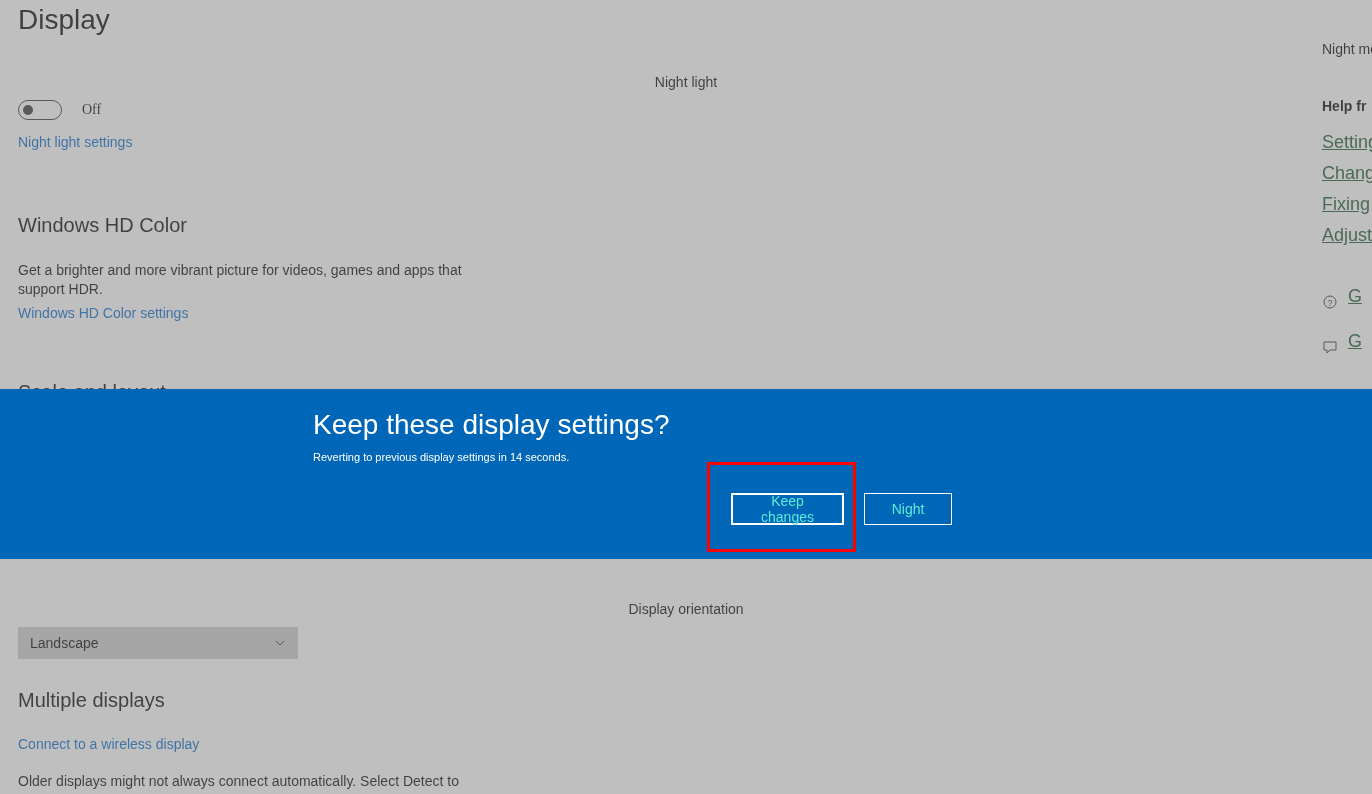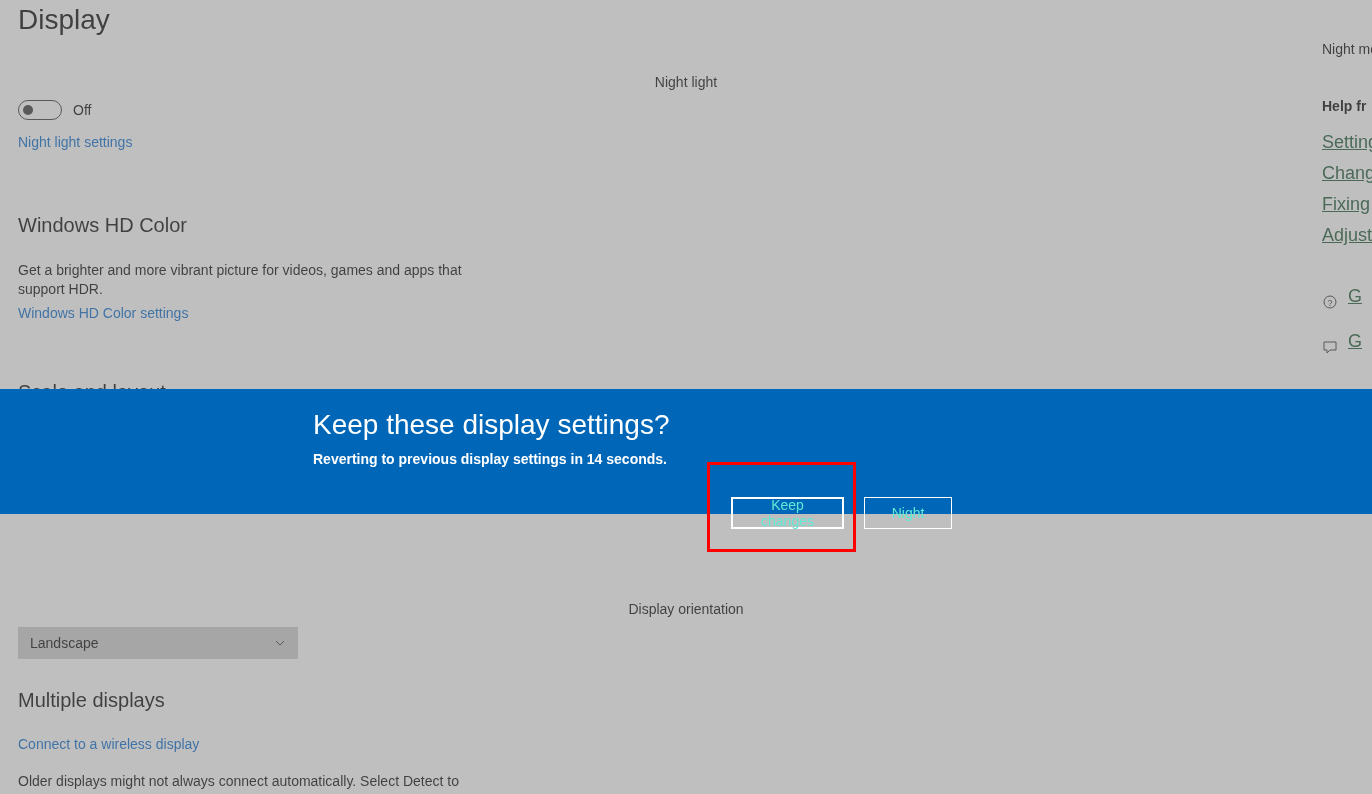--- a/index.html
+++ b/index.html
@@ -26,22 +26,23 @@
     }
     .section-label {
       font-size: 14px;
       margin-bottom: 10px;
       color: #000;
       text-align: center;
     }
     .toggle-row {
       display: flex;
       align-items: center;
-      gap: 11px;
+      gap: 20px;
       margin-bottom: 14px;
+      font-family: Liberation Serif, serif;
     }
     .toggle {
       width: 44px;
       height: 20px;
       border: 1px solid #333;
       border-radius: 10px;
       position: relative;
       background: #fff;
     }
     .toggle-knob {
@@ -141,38 +142,37 @@
       position: absolute;
       top: 0; left: 0; right: 0; bottom: 0;
       background: rgba(128,128,128,0.5);
       z-index: 10;
     }
     .dialog-banner {
       position: absolute;
       left: 0;
       right: 0;
       top: 389px;
-      height: 125px;
+      height: 170px;
       background: #0067b8;
       z-index: 20;
       color: #fff;
     }
     .dialog-inner {
       padding-left: 313px;
       padding-top: 20px;
     }
     .dialog-title {
       font-size: 28px;
       font-weight: 400;
       margin-bottom: 10px;
     }
     .dialog-body {
-      font-size: 14px;
+      font-size: 11px;
       margin-bottom: 30px;
-      font-weight: bold;
     }
     .dialog-buttons {
       display: flex;
       gap: 20px;
       margin-left: 418px;
     }
     .dialog-button {
       border: 1px solid #fff;
       background: transparent;
       color: #5eead4;

